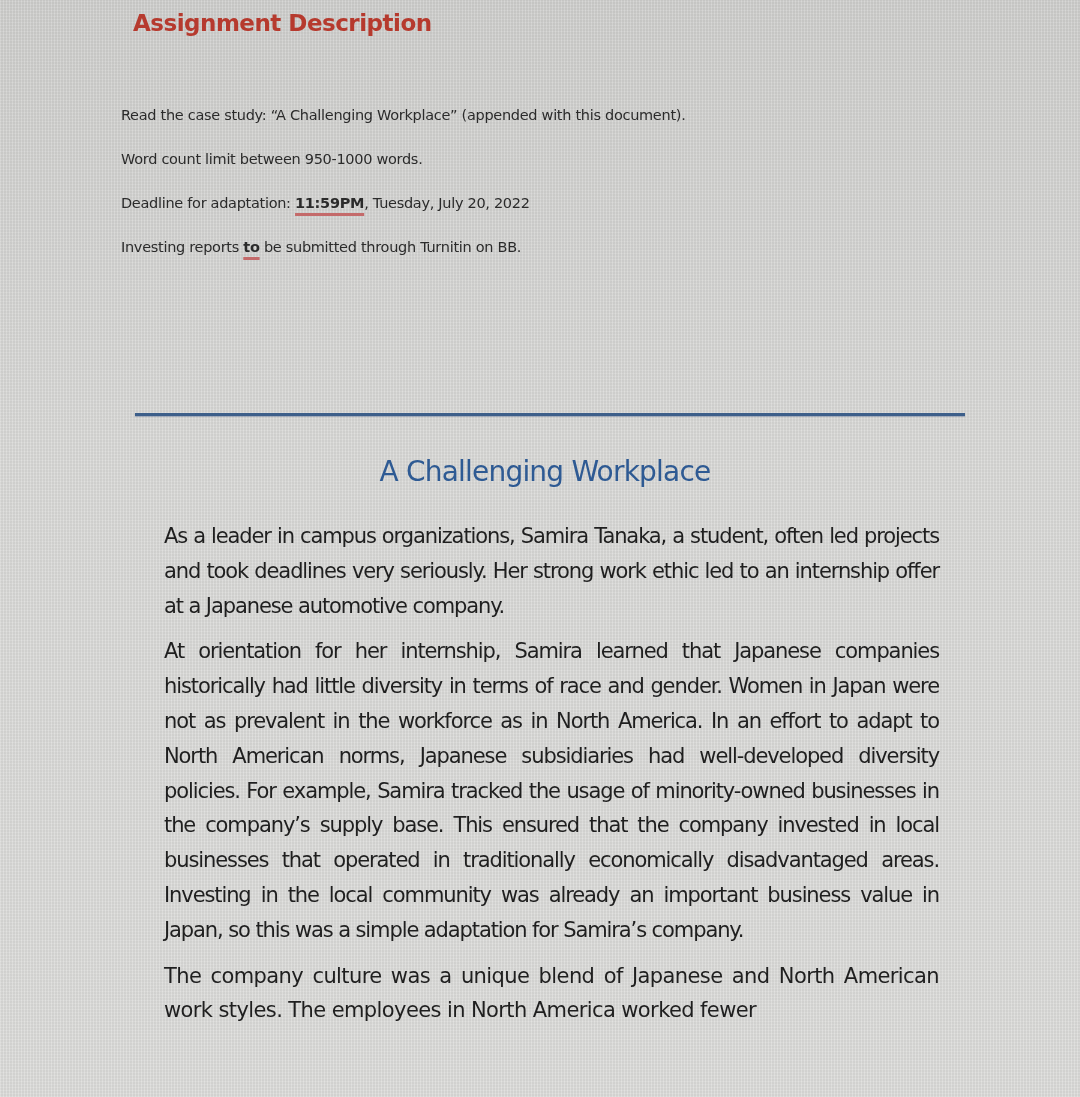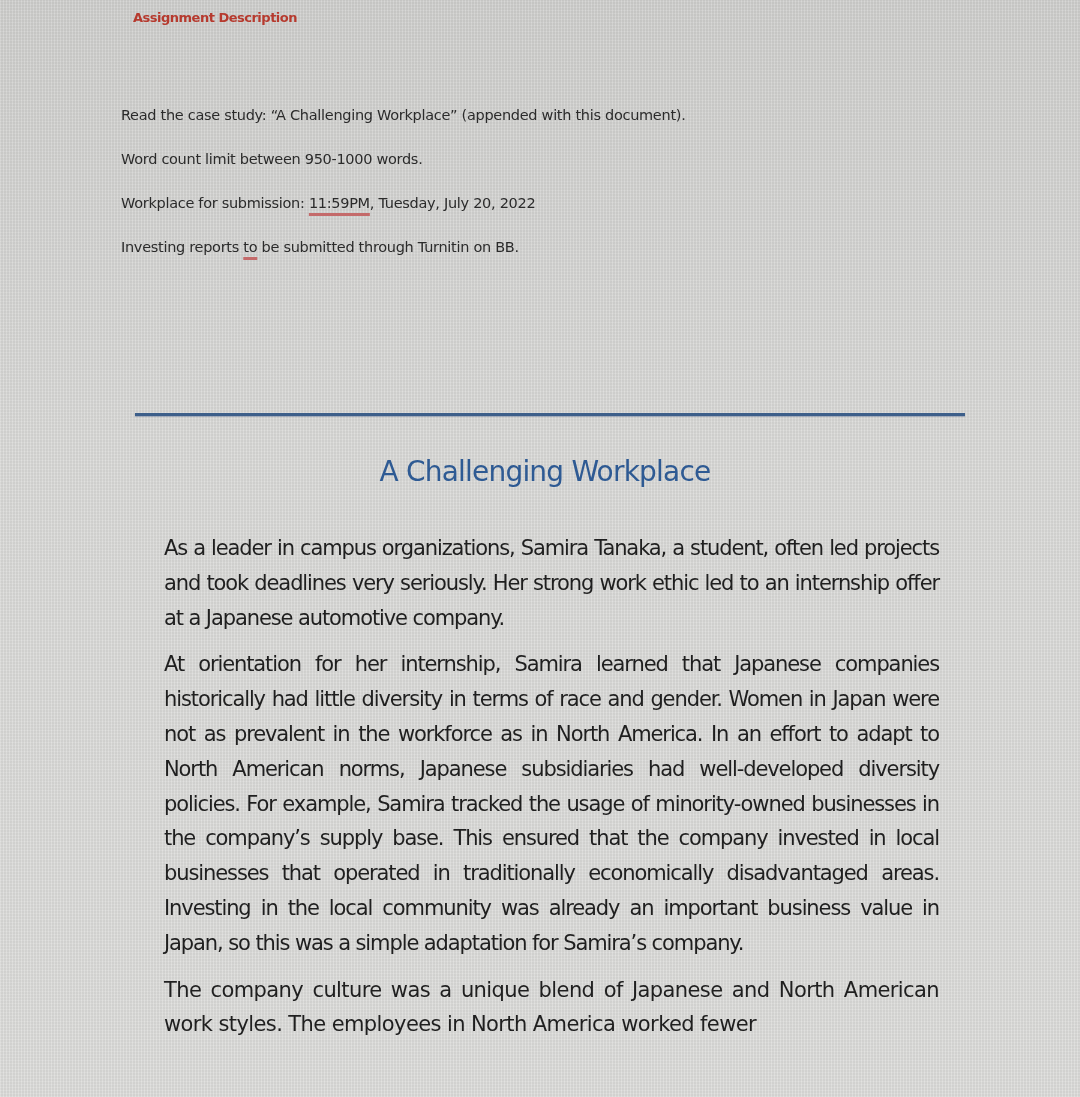--- a/index.html
+++ b/index.html
@@ -22,21 +22,21 @@
       position: absolute;
       left: 0; top: 0;
       width: 1080px; height: 1097px;
     }
     .assign-heading {
       position: absolute;
       left: 133px;
       top: 10px;
       font-family: "DejaVu Sans", sans-serif;
       font-weight: bold;
-      font-size: 13px;
+      font-size: 23px;
       letter-spacing: -0.5px;
       color: #b63a2e;
     }
     .instructions {
       position: absolute;
       left: 121px;
       top: 102px;
       font-family: "DejaVu Sans", sans-serif;
       font-size: 14.5px;
       letter-spacing: -0.3px;
@@ -45,20 +45,21 @@
     .instr-line {
       height: 44px;
       line-height: 26px;
       white-space: nowrap;
     }
     .squiggle {
       text-decoration: underline;
       text-decoration-color: #c46a6a;
       text-decoration-thickness: 3px;
       text-underline-offset: 5px;
+      font-weight: bold;
     }
     .divider {
       position: absolute;
       left: 135px;
       top: 413px;
       width: 830px;
       height: 3px;
       background: #3d5f8a;
       box-shadow: 0 1px 1px rgba(60,90,140,0.35);
     }
@@ -79,38 +80,38 @@
       top: 519px;
       width: 775px;
       font-family: "DejaVu Sans", sans-serif;
       font-size: 21px;
       line-height: 34.8px;
       letter-spacing: -1.1px;
       color: #1f1f1f;
       text-align: justify;
     }
     .case-para {
-      margin: 12px 0 11px 0;
+      margin: 0 0 11px 0;
     }
     .case-para.para-3 {
       letter-spacing: -0.6px;
     }
   </style>
 </head>
 <body>
 
 <div class="page">
 
   <div class="assign-heading">Assignment Description</div>
 
   <div class="instructions">
     <div class="instr-line">Read the case study: “A Challenging Workplace” (appended with this document).</div>
     <div class="instr-line">Word count limit between 950-1000 words.</div>
     <div class="instr-line">
-      <span>Workplace for submission: </span><span class="squiggle">11:59PM</span><span>, Tuesday, July 20, 2022</span>
+      <span>Deadline for adaptation: </span><span class="squiggle">11:59PM</span><span>, Tuesday, July 20, 2022</span>
     </div>
     <div class="instr-line">
       <span>Investing reports </span><span class="squiggle">to</span><span> be submitted through Turnitin on BB.</span>
     </div>
   </div>
 
   <div class="divider"></div>
 
   <div class="case-title">A Challenging Workplace</div>
 

